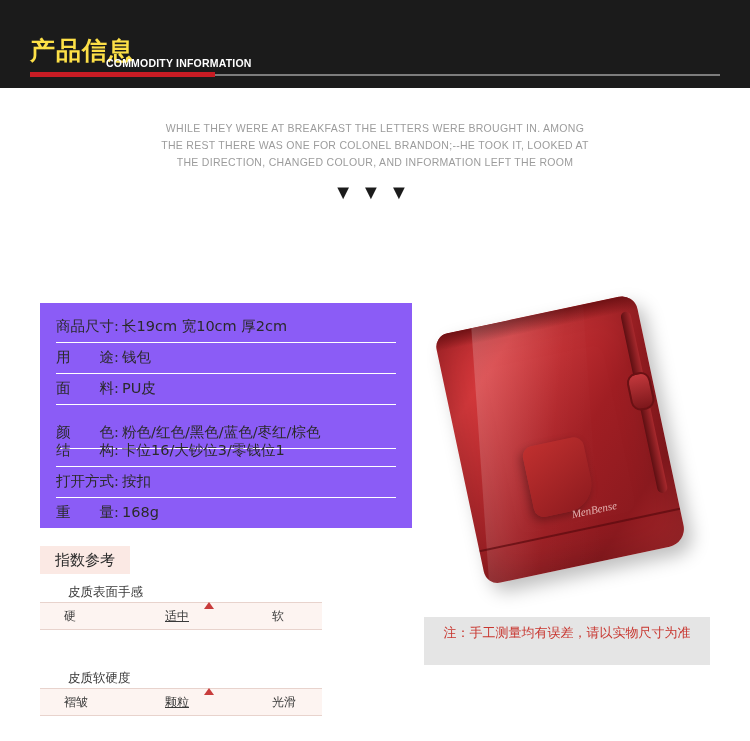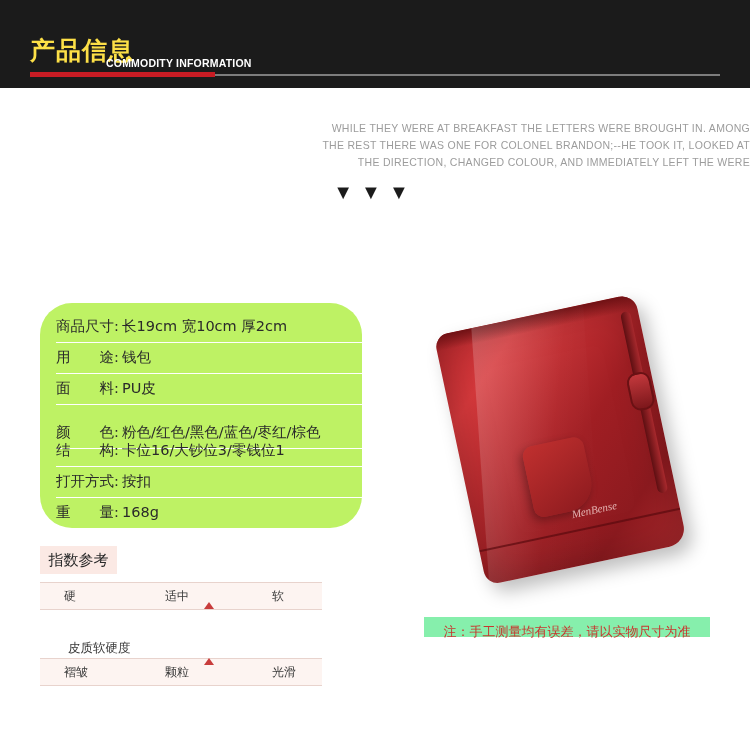--- a/index.html
+++ b/index.html
@@ -60,21 +60,21 @@
     height: 2px;
     background: #7d7d7d;
   }
 
   
   .intro {
     position: absolute;
     left: 0;
     top: 120px;
     width: 750px;
-    text-align: right;
+    text-align: center;
     color: #9c9c9c;
     font-size: 10.5px;
     line-height: 17px;
     letter-spacing: 0.3px;
   }
   .intro div { white-space: nowrap; }
 
   .arrows {
     position: absolute;
     left: 0;
@@ -85,24 +85,23 @@
     font-size: 20px;
     letter-spacing: 8px;
     line-height: 1;
   }
 
   
   .spec-panel {
     position: absolute;
     left: 40px;
     top: 303px;
-    width: 322px;
+    width: 372px;
     height: 225px;
-    background: #bef264;
-    border-radius: 32px;
+    background: #8b5cf6;
   }
   .spec-row {
     position: absolute;
     left: 16px;
     width: 340px;
     height: 31px;
     border-bottom: 1px solid #ffffff;
     font-size: 14.5px;
     color: #2a2a2a;
     font-family: "DejaVu Sans", "Liberation Sans", sans-serif;
@@ -114,21 +113,21 @@
     width: 66px;
     letter-spacing: 0px;
   }
   .spec-value { }
 
   
   .index-head {
     position: absolute;
     left: 40px;
     top: 546px;
-    width: 77px;
+    width: 90px;
     height: 28px;
     background: #fbe9e4;
     color: #2a2a2a;
     font-size: 15px;
     font-family: "DejaVu Sans", "Liberation Sans", sans-serif;
     line-height: 28px;
     text-align: center;
   }
 
   .idx-group { position: absolute; left: 40px; width: 282px; }
@@ -148,21 +147,21 @@
   }
   .idx-scale span {
     position: absolute;
     top: 0;
     font-size: 12px;
     color: #3a3a3a;
     font-family: "DejaVu Sans", "Liberation Sans", sans-serif;
     line-height: 26px;
   }
   .idx-scale .s0 { left: 24px; }
-  .idx-scale .s1 { left: 125px; }
+  .idx-scale .s1 { left: 125px; text-decoration: underline; }
   .idx-scale .s2 { left: 232px; }
   .idx-marker {
     position: absolute;
     top: 20px;
     width: 0; height: 0;
     border-left: 5px solid transparent;
     border-right: 5px solid transparent;
     border-bottom: 7px solid #c83c3c;
   }
 
@@ -249,44 +248,44 @@
     font-family: "Liberation Serif", serif;
     opacity: 0.85;
   }
 
   
   .note {
     position: absolute;
     left: 424px;
     top: 617px;
     width: 286px;
-    height: 20px;
-    background: #86efac;
+    height: 48px;
+    background: #e5e5e5;
     color: #c8362f;
     font-size: 13px;
-    font-family: Liberation Mono, monospace;
+    font-family: Liberation Sans, sans-serif;
     line-height: 32px;
     text-align: center;
     white-space: nowrap;
   }
 </style>
 </head>
 <body>
 
 <div class="header">
   <div class="header-title-cn">产品信息</div>
   <div class="header-title-en">COMMODITY INFORMATION</div>
   <div class="header-underline-red"></div>
   <div class="header-underline-grey"></div>
 </div>
 
 <div class="intro">
   <div>WHILE THEY WERE AT BREAKFAST THE LETTERS WERE BROUGHT IN. AMONG</div>
   <div>THE REST THERE WAS ONE FOR COLONEL BRANDON;--HE TOOK IT, LOOKED AT</div>
-  <div>THE DIRECTION, CHANGED COLOUR, AND IMMEDIATELY LEFT THE WERE</div>
+  <div>THE DIRECTION, CHANGED COLOUR, AND INFORMATION LEFT THE ROOM</div>
 </div>
 <div class="arrows">▼▼▼</div>
 
 <div class="spec-panel">
   <div class="spec-row" style="top:8px;">
     <span class="spec-label">商品尺寸:</span><span class="spec-value">长19cm  宽10cm  厚2cm</span>
   </div>
   <div class="spec-row" style="top:70px;">
     <span class="spec-label">面　　料:</span><span class="spec-value">PU皮</span>
   </div>
@@ -303,29 +302,30 @@
     <span class="spec-label">打开方式:</span><span class="spec-value">按扣</span>
   </div>
   <div class="spec-row" style="top:194px; border-bottom:none;">
     <span class="spec-label">重　　量:</span><span class="spec-value">168g</span>
   </div>
 </div>
 
 <div class="index-head">指数参考</div>
 
 <div class="idx-group" style="top:582px;">
+  <div class="idx-caption">皮质表面手感</div>
   <div class="idx-scale">
     <span class="s0">硬</span>
     <span class="s1">适中</span>
     <span class="s2">软</span>
   </div>
   <div class="idx-marker" style="left:58%;"></div>
 </div>
 
-<div class="idx-group" style="top:638px;">
+<div class="idx-group" style="top:668px;">
   <div class="idx-caption">皮质软硬度</div>
   <div class="idx-scale">
     <span class="s0">褶皱</span>
     <span class="s1">颗粒</span>
     <span class="s2">光滑</span>
   </div>
   <div class="idx-marker" style="left:58%;"></div>
 </div>
 
 <div class="idx-group" style="top:686px;">

